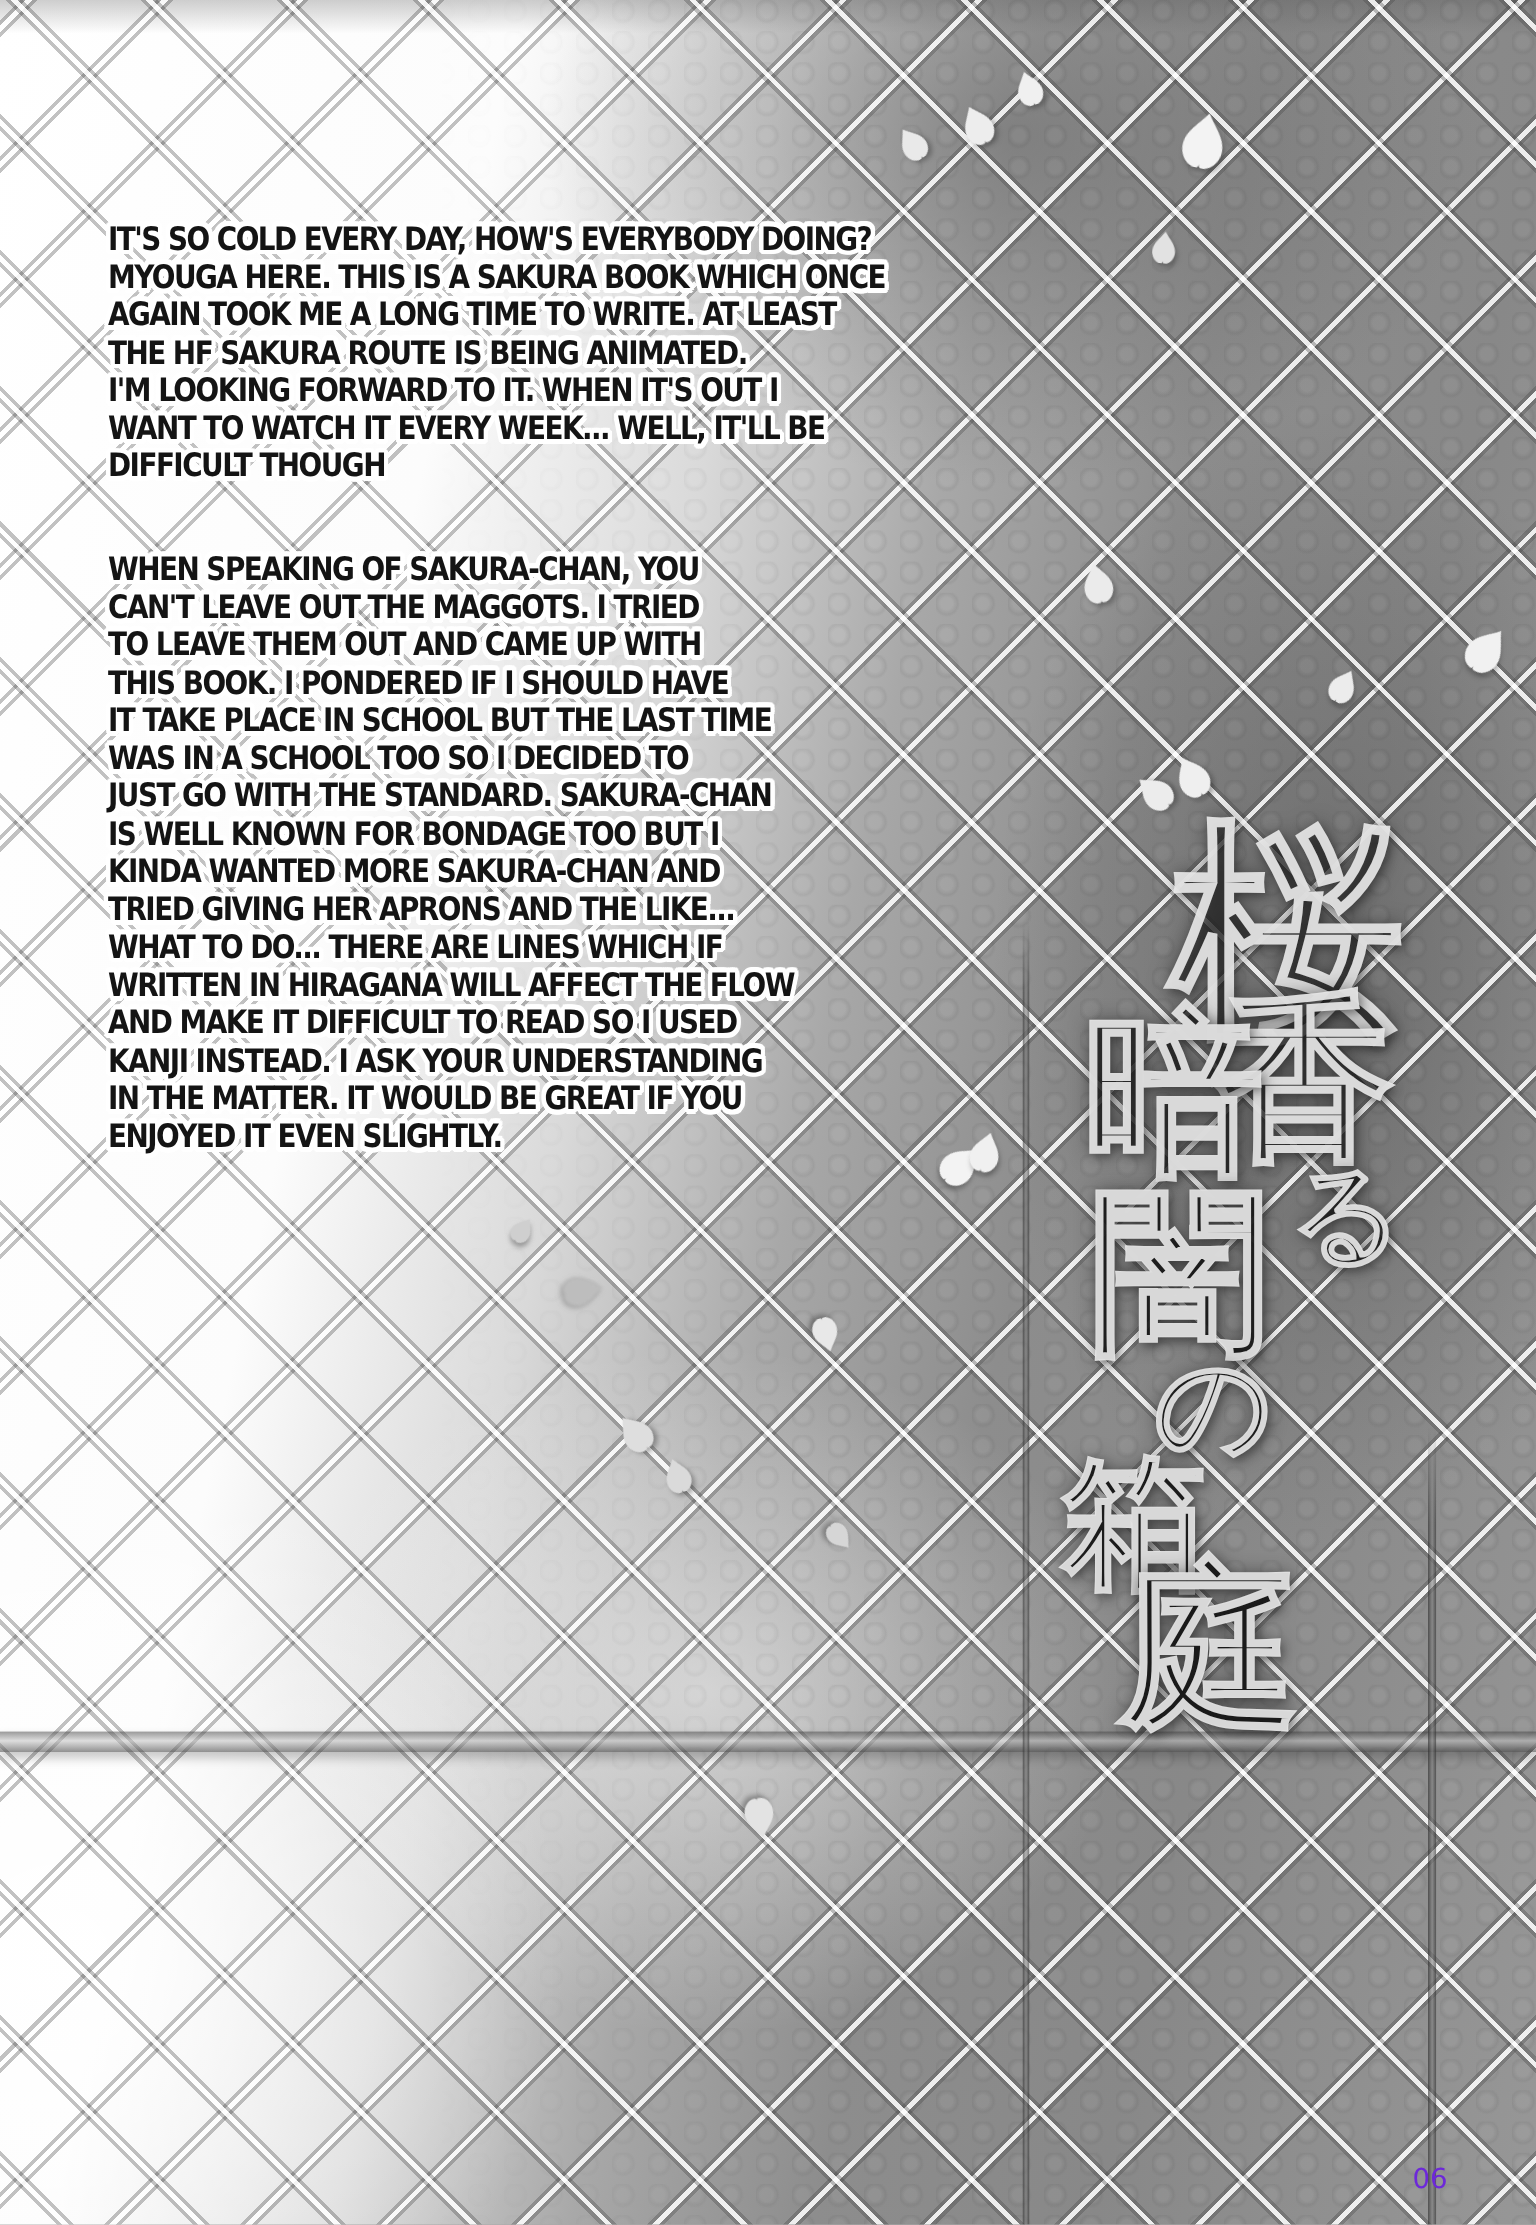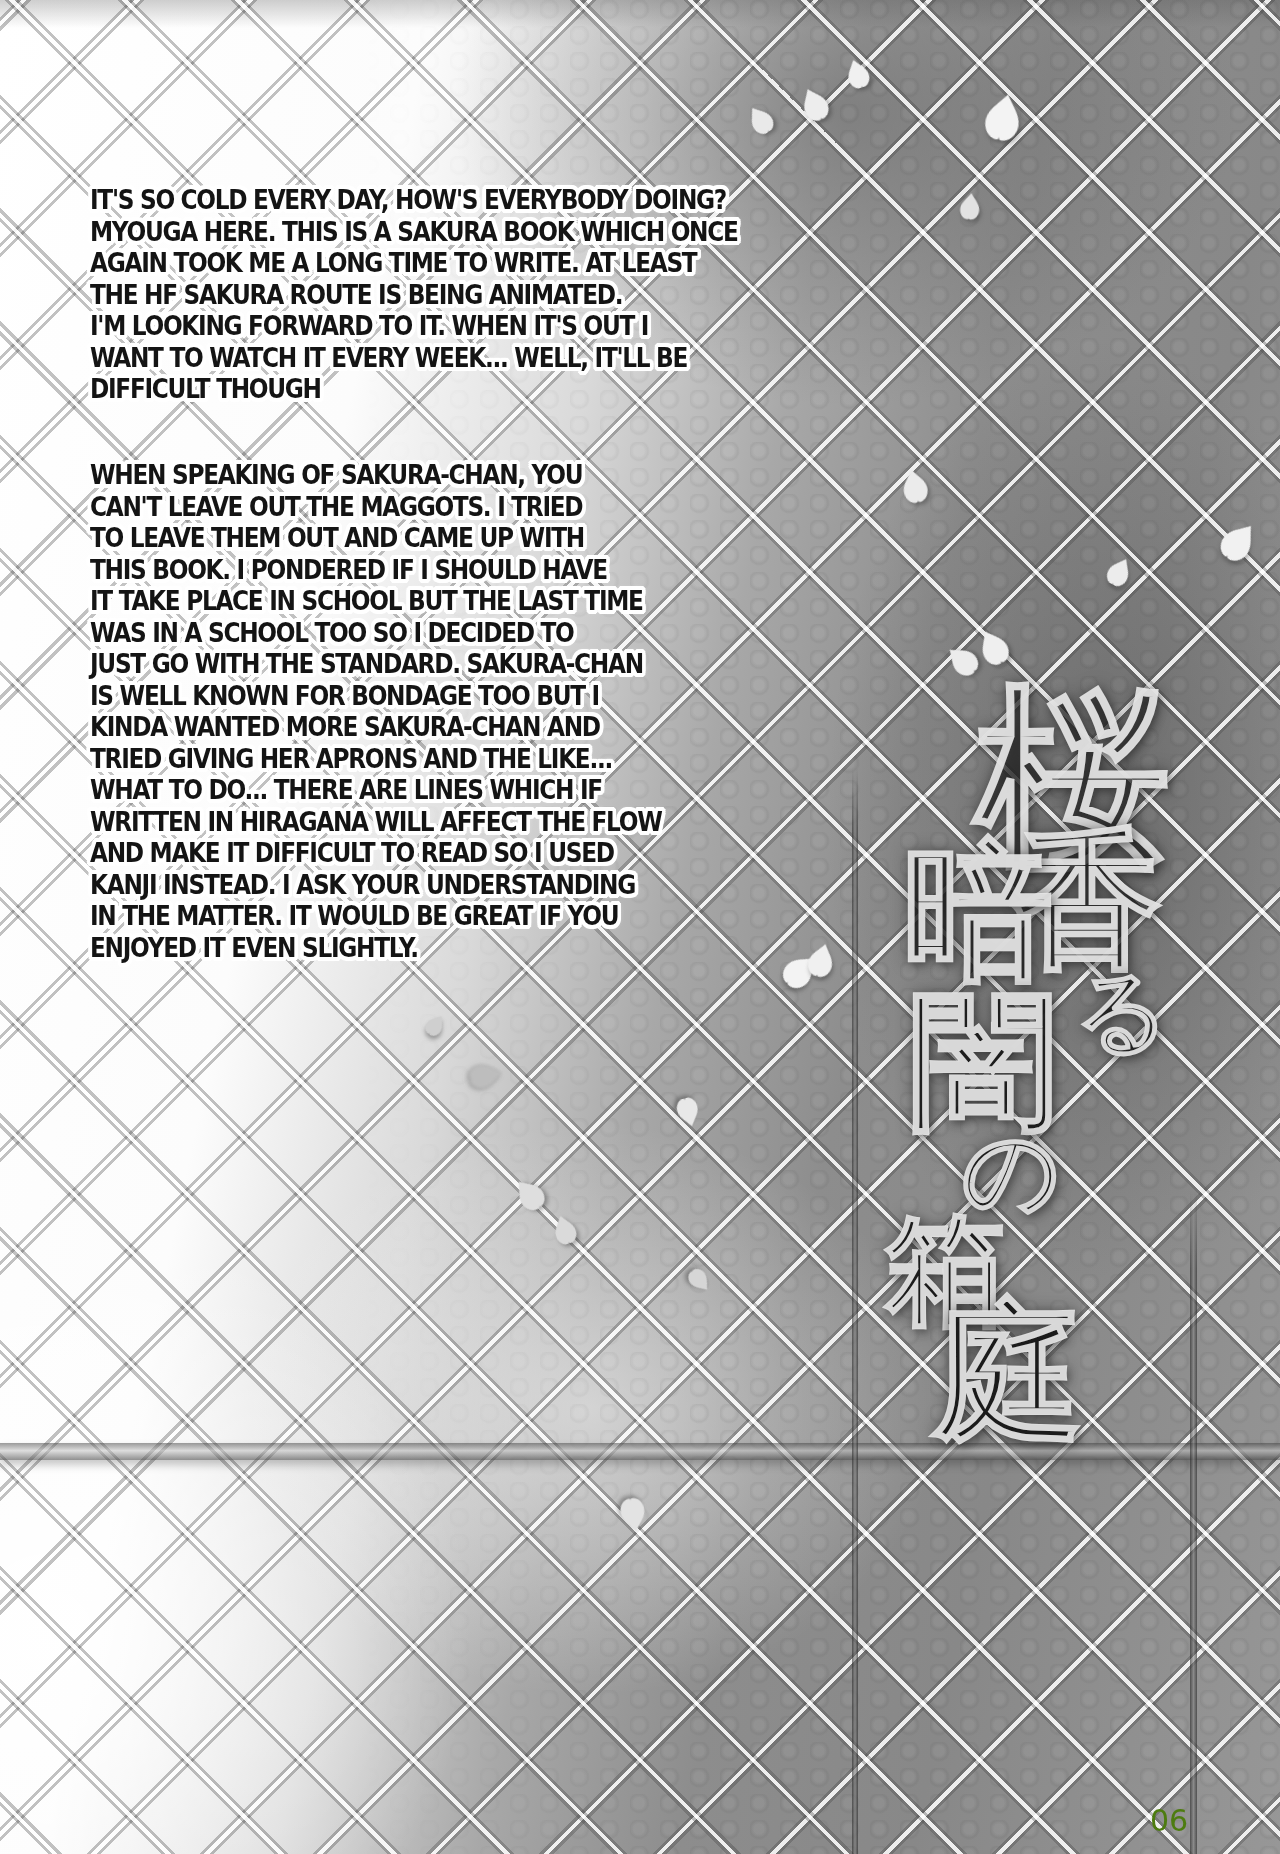--- a/index.html
+++ b/index.html
@@ -85,22 +85,22 @@
     font-weight:bold;
     -webkit-text-stroke:2px rgba(232,232,232,.92);
     text-shadow:0 0 16px rgba(35,35,35,.60), 3px 4px 8px rgba(35,35,35,.45);
   }
   
   .petal{position:absolute;}
   .petal svg{display:block;overflow:visible;filter:drop-shadow(2px 3px 2px rgba(40,40,40,.38));}
   .petal.blurred svg{filter:blur(1.5px) drop-shadow(1px 2px 2px rgba(40,40,40,.3));}
   
   .page-number{
-    position:absolute;left:1150px;top:1803px;
-    font-size:30px;font-weight:normal;color:#4d7c0f;
+    position:absolute;left:1177px;top:1803px;
+    font-size:23px;font-weight:normal;color:#6d28d9;
     font-family:"DejaVu Sans",sans-serif;
   }
 </style>
 </head>
 <body>
 
 <div class="page">
   <div class="bg-gradient"></div>
   <div class="bg-dimples"></div>
   <div class="mesh"></div>

